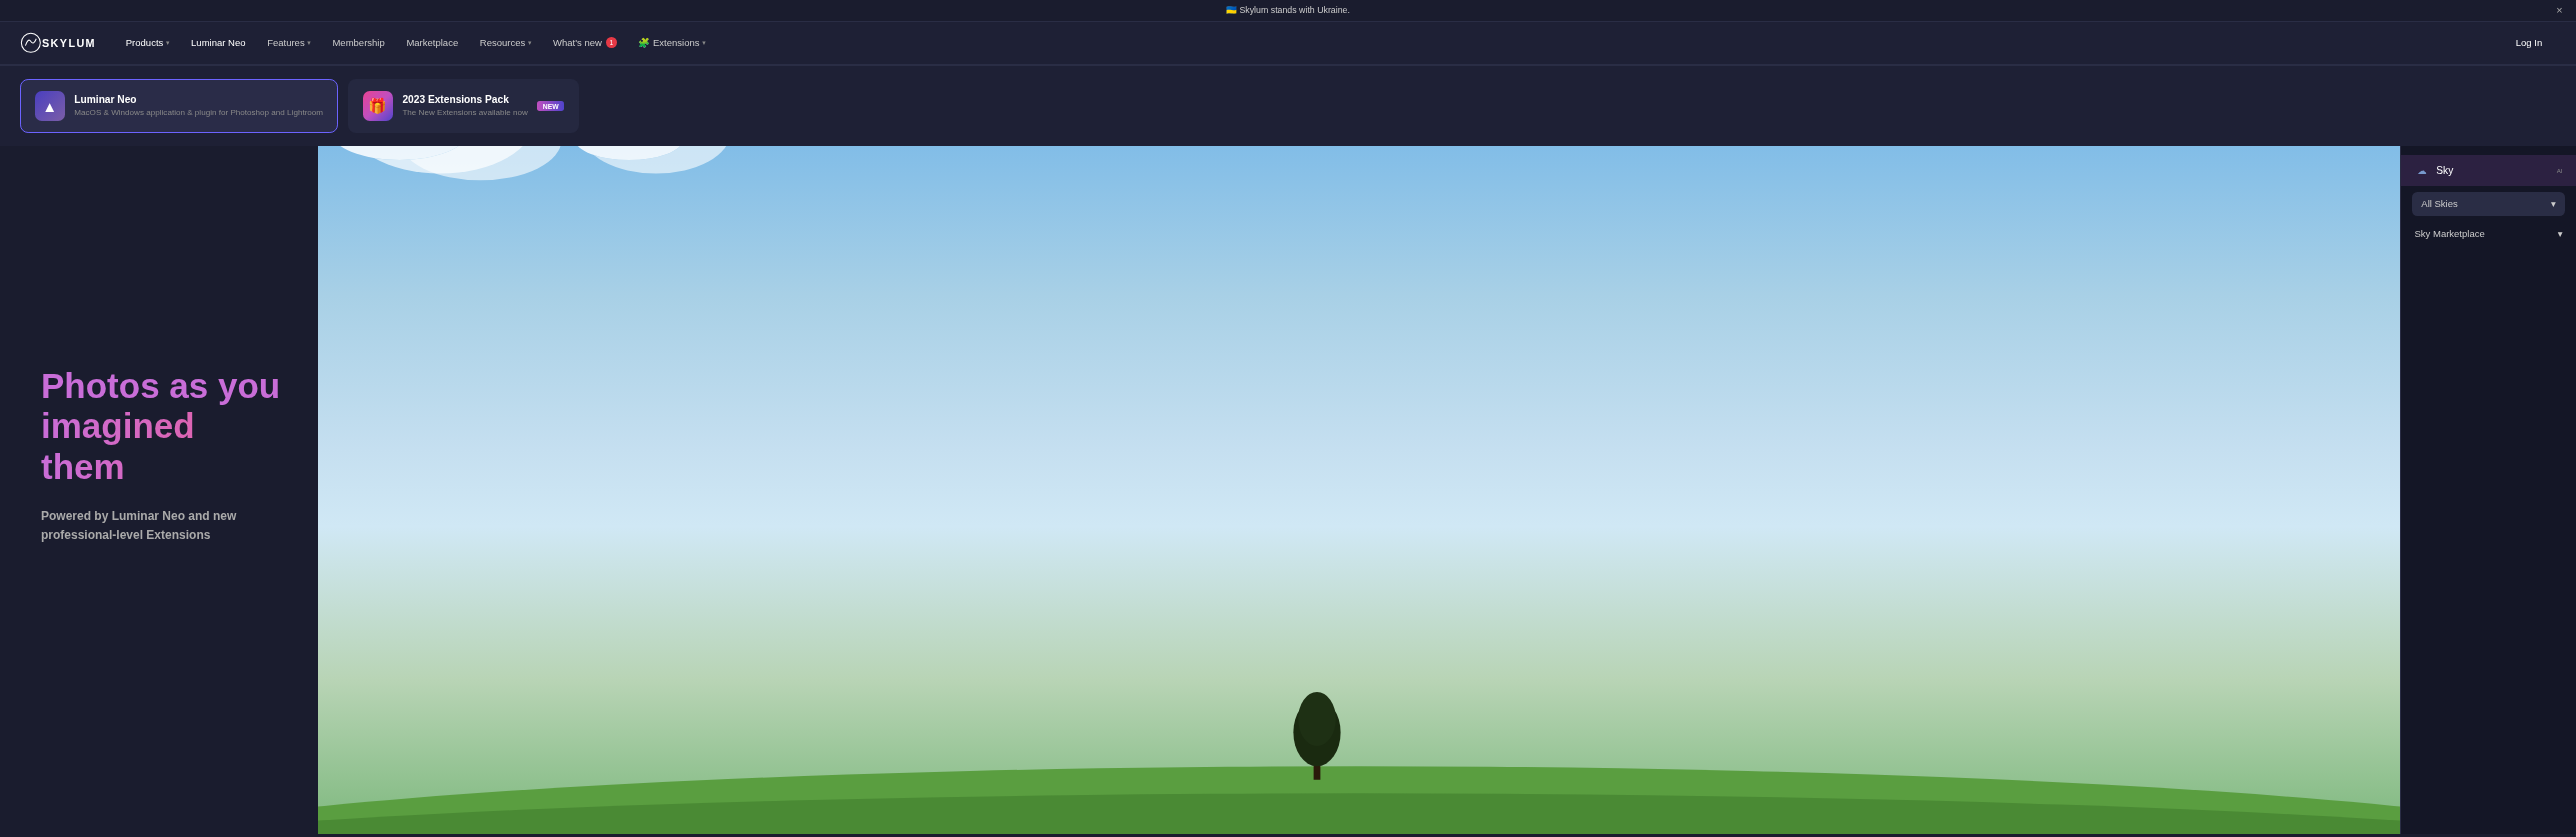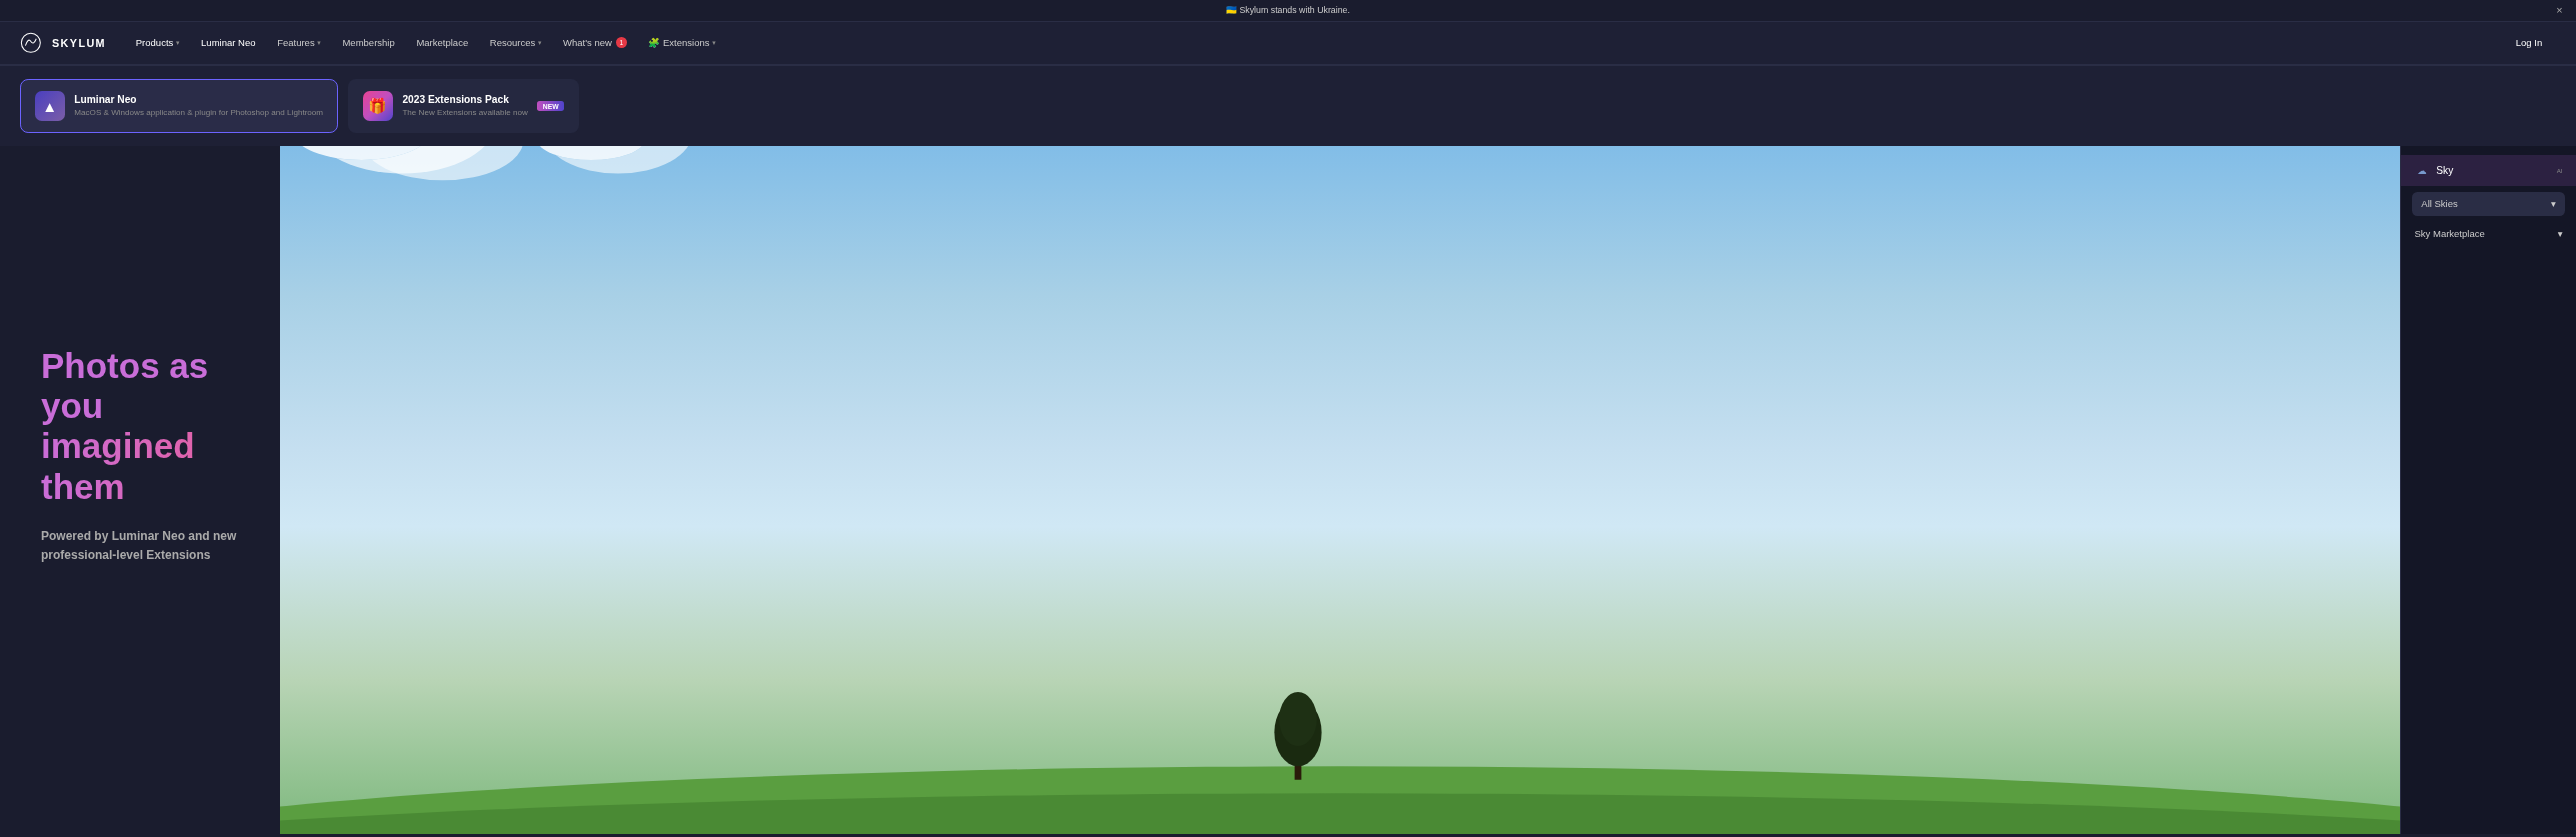--- a/index.html
+++ b/index.html
@@ -37,21 +37,21 @@
       align-items: center;
       padding: 0 20.3px;
       height: 43px;
       border-bottom: 0.7px solid #2a2d45;
       position: relative;
       z-index: 100;
     }
     .nav-logo {
       display: flex;
       align-items: center;
-      gap: 10px;
+      gap: 0;
       margin-right: 20.3px;
     }
     .nav-logo-icon {
       width: 21.7px;
       height: 21.7px;
     }
     .nav-logo-text {
       font-size: 10.8px;
       font-weight: 700;
       letter-spacing: 1.4px;
@@ -168,21 +168,21 @@
     }
 
     
     .hero {
       display: flex;
       min-height: calc(100vh - 68px);
       position: relative;
       overflow: hidden;
     }
     .hero-left {
-      width: 280px;
+      width: 318px;
       flex-shrink: 0;
       padding: 54px 34px 41px 41px;
       display: flex;
       flex-direction: column;
       justify-content: center;
       z-index: 10;
     }
     .hero-title {
       font-size: 35px;
       font-weight: 800;

